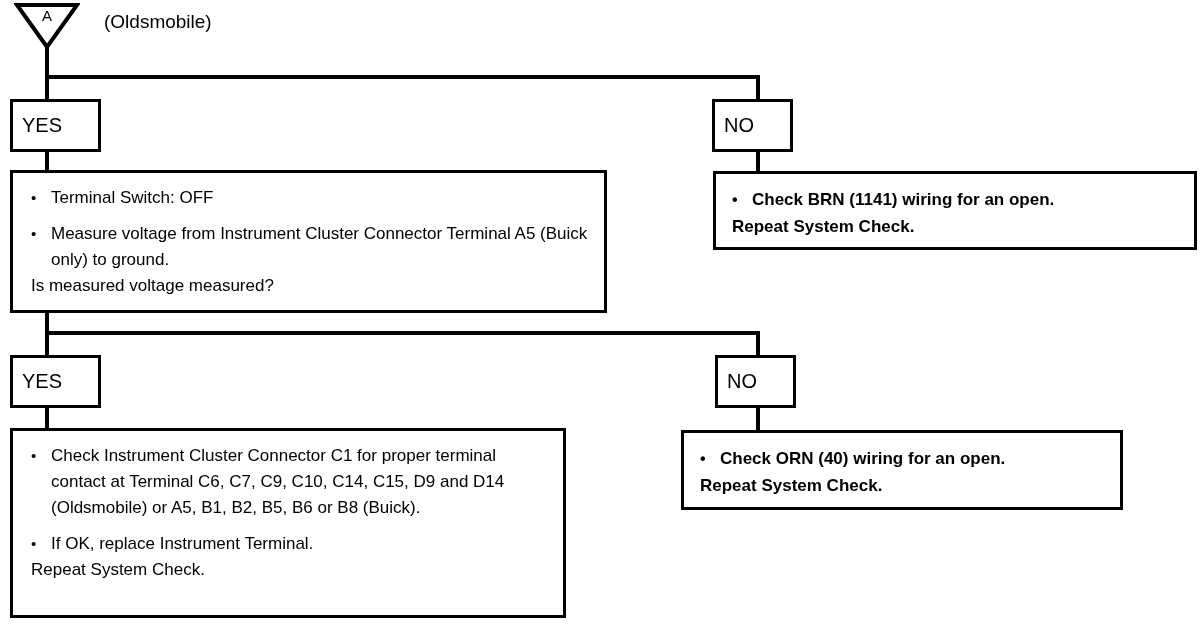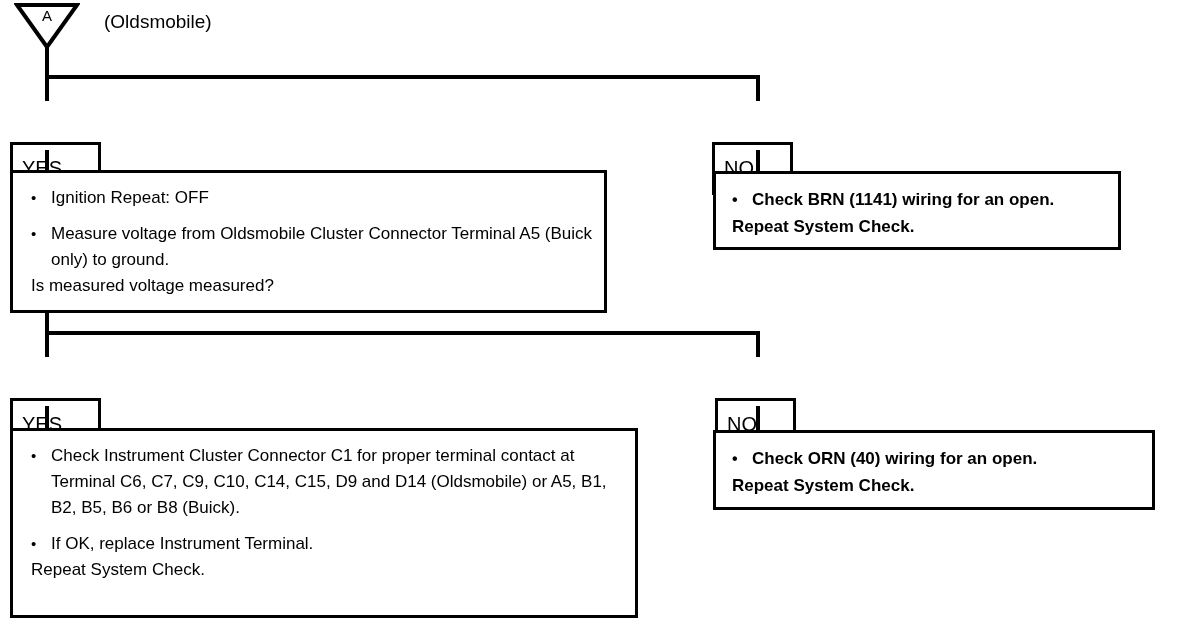--- a/index.html
+++ b/index.html
@@ -58,21 +58,20 @@
     line-height: 19px;
     white-space: nowrap;
   }
 
   
   .yn-box {
     position: absolute;
     border: 3px solid #000000;
     background: #ffffff;
     box-sizing: border-box;
-    margin-top: 43px;
   }
   .yn-label {
     position: absolute;
     left: 9px;
     top: 12px;
     font-size: 20px;
     line-height: 22px;
     white-space: nowrap;
   }
 
@@ -169,28 +168,28 @@
   <div class="yn-box" style="left:712px; top:99px; width:81px; height:53px;">
     <span class="yn-label">NO</span>
   </div>
 
   <div class="line-v" style="left:45px; top:150px; height:22px;"></div>
   <div class="line-v" style="left:756px; top:150px; height:23px;"></div>
 
   <div class="text-box" style="left:10px; top:170px; width:597px; height:143px;">
     <div class="box-inner">
       <ul class="bullets">
-        <li>Ignition Repeat: OFF</li>
-        <li>Measure voltage from Oldsmobile Cluster Connector Terminal A5 (Buick only) to ground.</li>
+        <li>Terminal Switch: OFF</li>
+        <li>Measure voltage from Instrument Cluster Connector Terminal A5 (Buick only) to ground.</li>
       </ul>
       <div class="tail-line">Is measured voltage measured?</div>
     </div>
   </div>
 
-  <div class="text-box bold-box" style="left:713px; top:171px; width:408px; height:79px;padding-left:31px;">
+  <div class="text-box bold-box" style="left:713px; top:171px; width:484px; height:79px;padding-left:31px;">
     <div class="box-inner">
       <ul class="bullets">
         <li>Check BRN (1141) wiring for an open.</li>
       </ul>
       <div class="tail-line">Repeat System Check.</div>
     </div>
   </div>
 
   <div class="line-v" style="left:45px; top:311px; height:24px;"></div>
   <div class="line-h" style="left:45px; top:331px; width:715px;"></div>
@@ -201,31 +200,31 @@
     <span class="yn-label">YES</span>
   </div>
 
   <div class="yn-box" style="left:715px; top:355px; width:81px; height:53px;">
     <span class="yn-label">NO</span>
   </div>
 
   <div class="line-v" style="left:45px; top:406px; height:24px;"></div>
   <div class="line-v" style="left:756px; top:406px; height:25px;"></div>
 
-  <div class="text-box" style="left:10px; top:428px; width:628px; height:190px;">
+  <div class="text-box" style="left:10px; top:428px; width:556px; height:190px;">
     <div class="box-inner">
       <ul class="bullets">
         <li>Check Instrument Cluster Connector C1 for proper terminal contact at Terminal C6, C7, C9, C10, C14, C15, D9 and D14 (Oldsmobile) or A5, B1, B2, B5, B6 or B8 (Buick).</li>
         <li>If OK, replace Instrument Terminal.</li>
       </ul>
       <div class="tail-line">Repeat System Check.</div>
     </div>
   </div>
 
-  <div class="text-box bold-box" style="left:713px; top:430px; width:442px; height:80px;">
+  <div class="text-box bold-box" style="left:681px; top:430px; width:442px; height:80px;">
     <div class="box-inner">
       <ul class="bullets">
         <li>Check ORN (40) wiring for an open.</li>
       </ul>
       <div class="tail-line">Repeat System Check.</div>
     </div>
   </div>
 
 </div>
 

